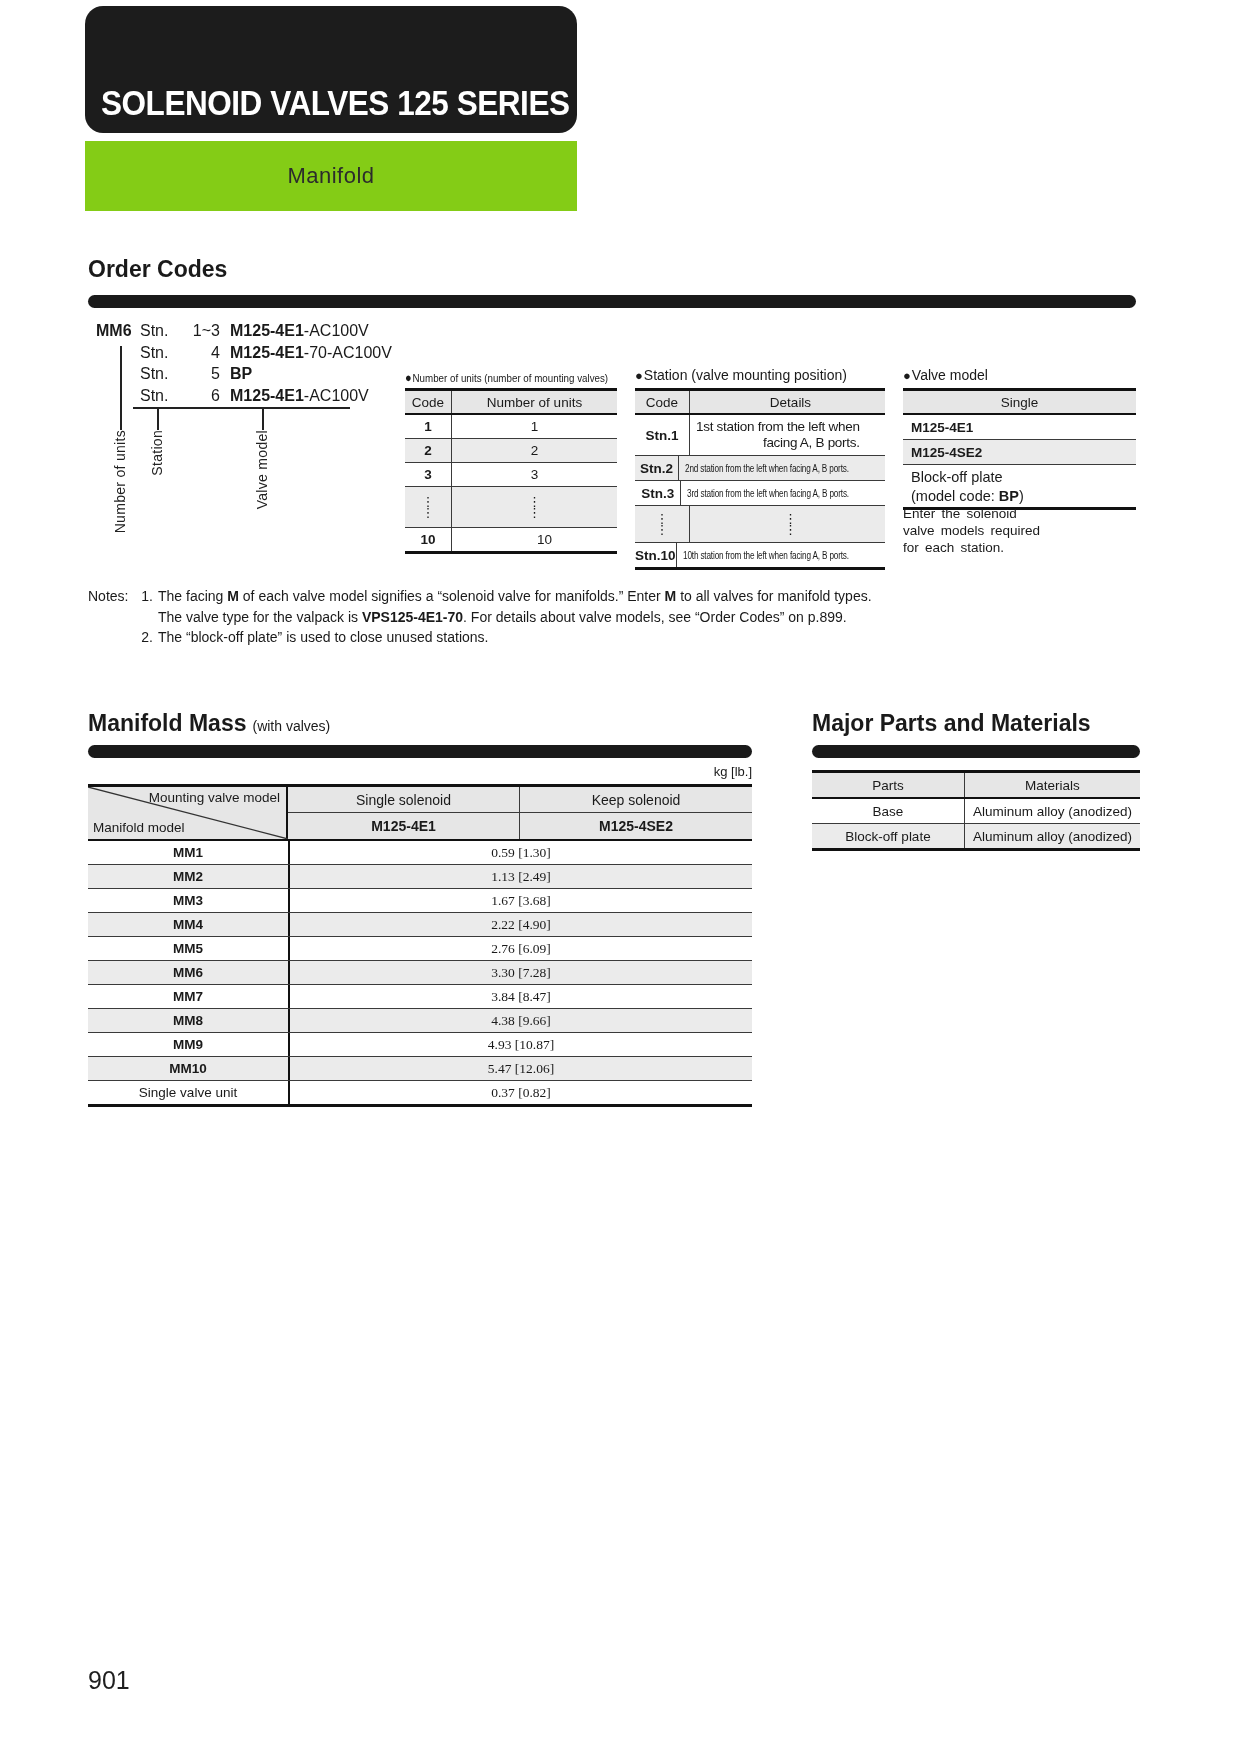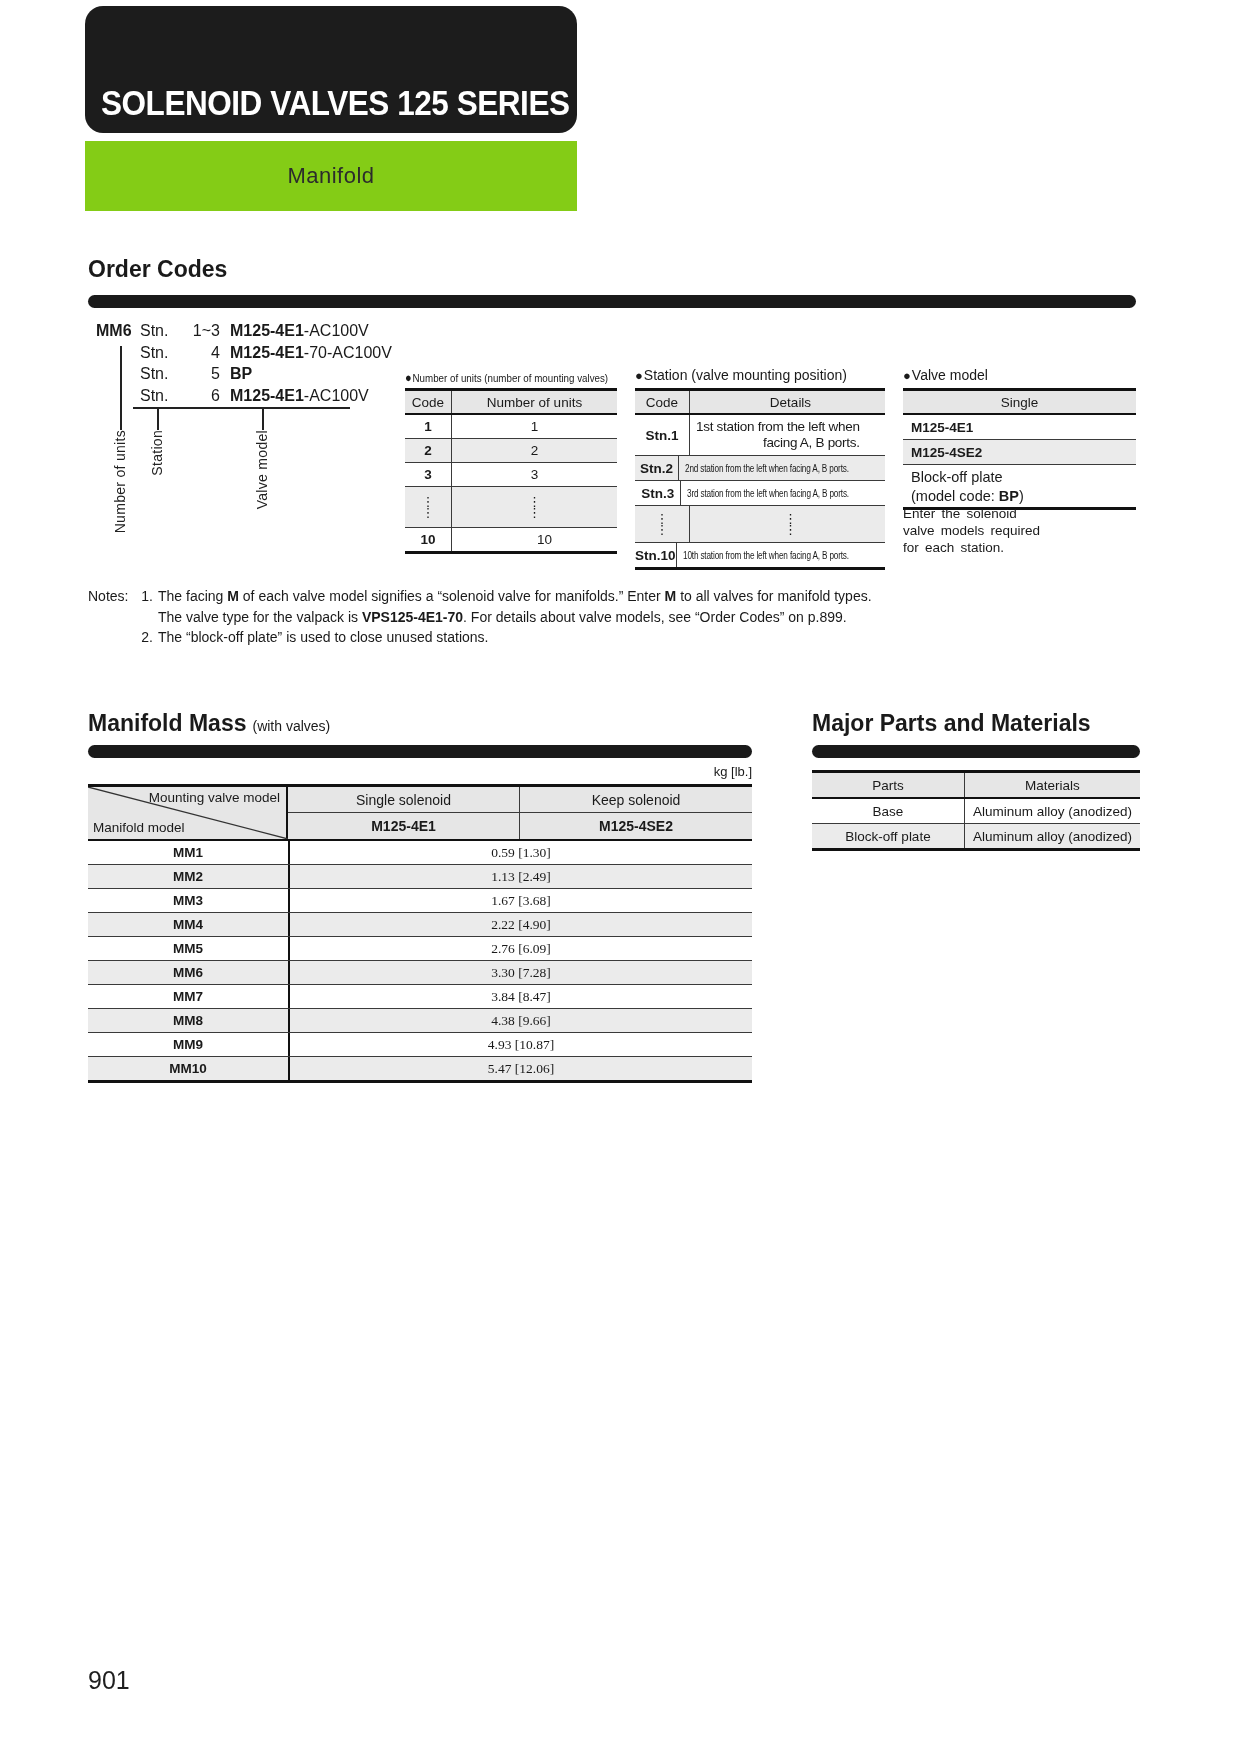--- a/index.html
+++ b/index.html
@@ -298,20 +298,24 @@
           <div class="mv">4.38 [9.66]</div>
         </div>
       <div class="mass-row">
           <div class="mm">MM9</div>
           <div class="mv">4.93 [10.87]</div>
         </div>
       <div class="mass-row g">
           <div class="mm">MM10</div>
           <div class="mv">5.47 [12.06]</div>
         </div>
+      <div class="mass-row">
+          <div class="mm reg">Single valve unit</div>
+          <div class="mv">0.37 [0.82]</div>
+        </div>
     </div>
   </div>
 
   <div class="abs sec-h" style="left:812px;top:710px;">Major Parts and Materials</div>
   <div class="abs bar" style="left:812px;top:745px;width:328px;"></div>
   <div class="abs tbl" style="left:812px;top:770px;width:328px;">
     <div class="trow thead" style="height:24px;">
       <div class="c p-col1">Parts</div>
       <div class="c p-col2">Materials</div>
     </div>

